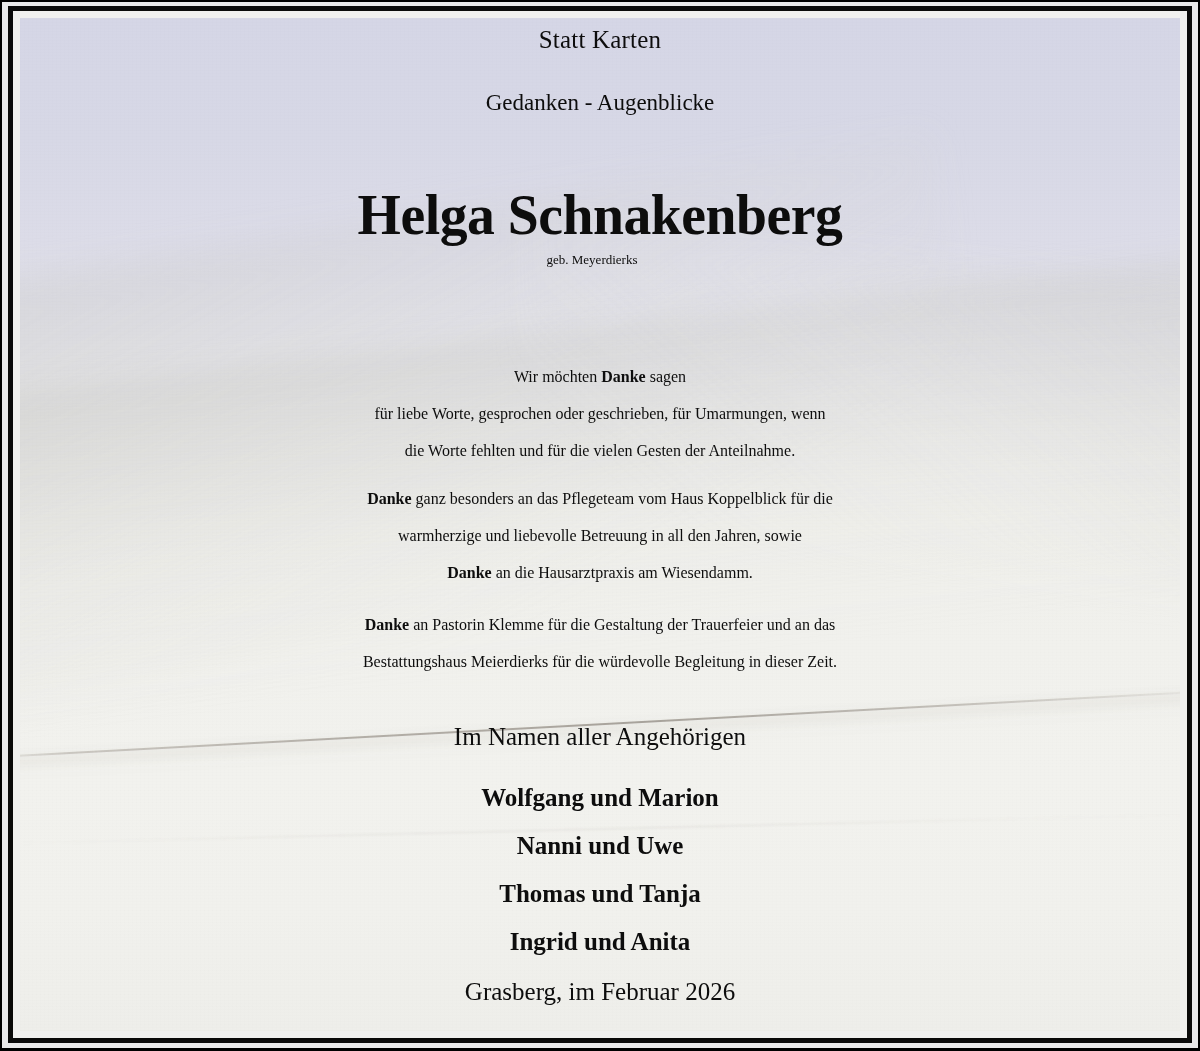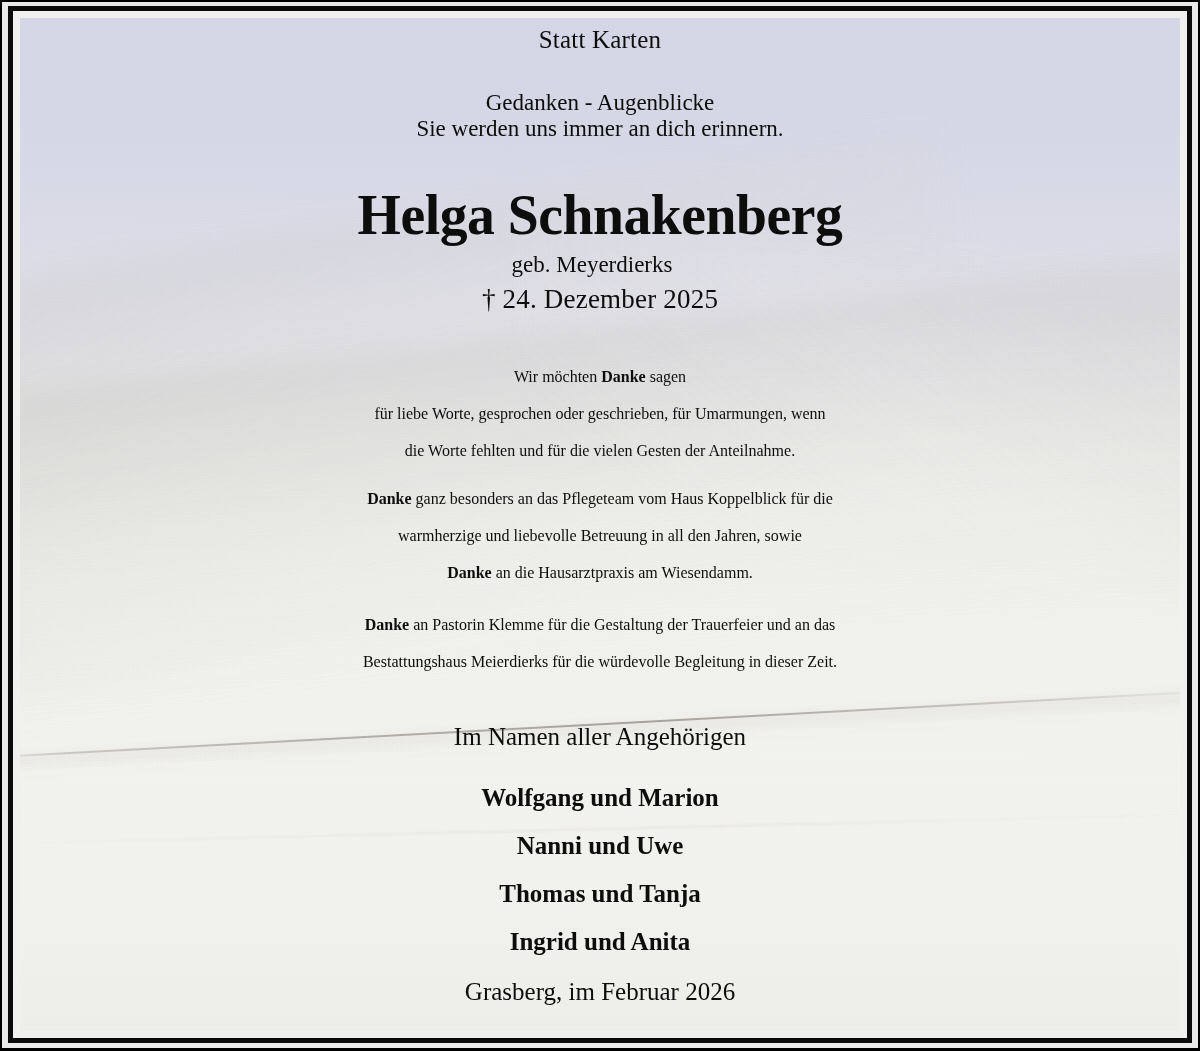--- a/index.html
+++ b/index.html
@@ -161,21 +161,21 @@
     top: 165px; left: 0; right: 0;
     font-size: 58px;
     font-weight: bold;
     letter-spacing: -0.5px;
     line-height: 64px;
     transform: scaleX(0.96);
   }
   .born {
     position: absolute;
     top: 234px; left: 0; right: 16px;
-    font-size: 23px;
+    font-size: 13px;
   }
   .died {
     position: absolute;
     top: 266px; left: 0; right: 0;
     font-size: 27px;
     letter-spacing: 0.2px;
   }
 
   .para {
     position: absolute;
@@ -228,28 +228,26 @@
     <div class="ridge"></div>
     <div class="ridge2"></div>
     <div class="grain"></div>
 
     <div id="content">
 
       <div class="statt line">Statt Karten</div>
 
       <div class="epitaph">
         <div class="line">Gedanken - Augenblicke</div>
-        <div class="line">Sie werden uns immer an dich erinnern.</div>
       </div>
 
       <div class="name line">Helga Schnakenberg</div>
 
       <div class="born line">geb. Meyerdierks</div>
 
-      <div class="died line">† 24. Dezember 2025</div>
 
       <div class="para para-1">Wir möchten <b>Danke</b> sagen<br>für liebe Worte, gesprochen oder geschrieben, für Umarmungen, wenn<br>die Worte fehlten und für die vielen Gesten der Anteilnahme.</div>
 
       <div class="para para-2"><b>Danke</b> ganz besonders an das Pflegeteam vom Haus Koppelblick für die<br>warmherzige und liebevolle Betreuung in all den Jahren, sowie<br><b>Danke</b> an die Hausarztpraxis am Wiesendamm.</div>
 
       <div class="para para-3"><b>Danke</b> an Pastorin Klemme für die Gestaltung der Trauerfeier und an das<br>Bestattungshaus Meierdierks für die würdevolle Begleitung in dieser Zeit.</div>
 
       <div class="behalf line">Im Namen aller Angehörigen</div>
 
       <div class="names">

